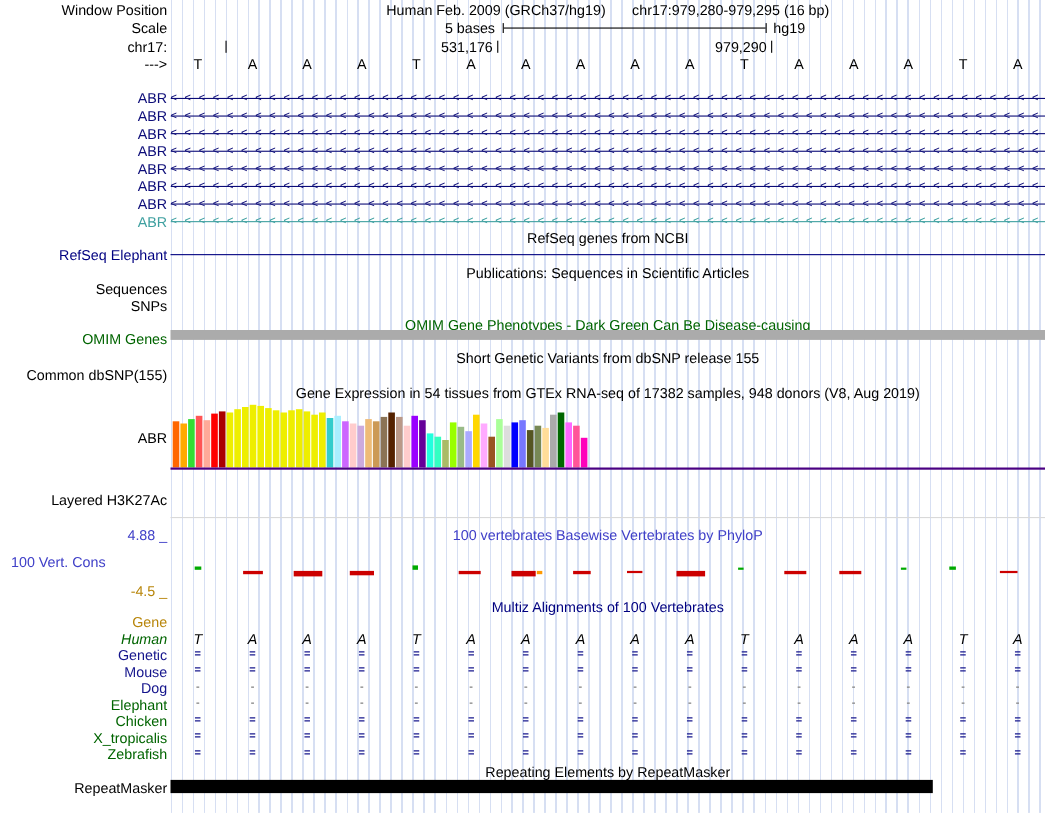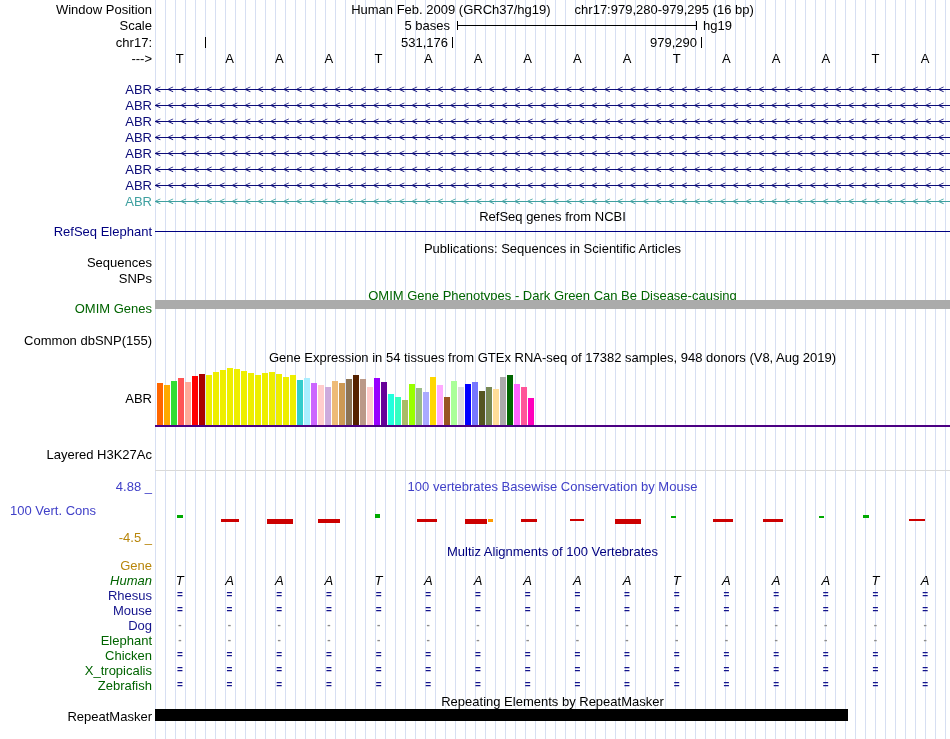--- a/index.html
+++ b/index.html
@@ -155,20 +155,21 @@
   <div class="hline" style="top: 231px; background: rgb(0, 0, 128);"></div>
 
   <div class="track ctitle" style="top:241px">Publications: Sequences in Scientific Articles</div>
   <div class="llabel" style="top:255px">Sequences</div>
   <div class="llabel" style="top:271px">SNPs</div>
 
   <div class="track ctitle omim" style="top:288px">OMIM Gene Phenotypes - Dark Green Can Be Disease-causing</div>
   <div class="omimbar" style="top: 300px; background: rgb(171, 171, 171);"></div>
   <div class="llabel omim" style="top:301px">OMIM Genes</div>
 
+  <div class="track ctitle" style="top:318px">Short Genetic Variants from dbSNP release 155</div>
   <div class="llabel" style="top:333px">Common dbSNP(155)</div>
 
   <div class="track ctitle" style="top:350px">Gene Expression in 54 tissues from GTEx RNA-seq of 17382 samples, 948 donors (V8, Aug 2019)</div>
   <div class="llabel" style="top:391px">ABR</div>
   <div id="gtex-bars">
       <div class="gbar" style="height: 42px; background: rgb(255, 102, 0);"></div>
       <div class="gbar" style="height: 40px; background: rgb(255, 170, 0);"></div>
       <div class="gbar" style="height: 44px; background: rgb(51, 221, 51);"></div>
       <div class="gbar" style="height: 47px; background: rgb(255, 85, 85);"></div>
       <div class="gbar" style="height: 43px; background: rgb(255, 170, 153);"></div>
@@ -221,21 +222,21 @@
       <div class="gbar" style="height: 41px; background: rgb(255, 102, 255);"></div>
       <div class="gbar" style="height: 38px; background: rgb(255, 85, 153);"></div>
       <div class="gbar" style="height: 27px; background: rgb(255, 0, 187);"></div>
     </div>
   <div class="hline" style="top: 425px; height: 2px; background: rgb(75, 0, 130);" id="gtex-baseline"></div>
 
   <div class="llabel" style="top:447px">Layered H3K27Ac</div>
   <div class="hline" style="top:470px;background:#d9d9d9"></div>
 
   <div class="llabel consblue" style="top:479px">4.88 _</div>
-  <div class="track ctitle consblue" style="top:479px">100 vertebrates Basewise Conservation by Mouse</div>
+  <div class="track ctitle consblue" style="top:479px">100 vertebrates Basewise Vertebrates by PhyloP</div>
   <div class="abs consblue" style="top:503px;left:10px">100 Vert. Cons</div>
   <div id="cons-track">
       <div class="cmark" style="left: 22px; width: 6px; height: 3px; background: rgb(0, 170, 0); top: 5px;"></div>
       <div class="cmark" style="left: 66px; width: 18px; height: 3px; background: rgb(204, 0, 0); top: 9px;"></div>
       <div class="cmark" style="left: 112px; width: 26px; height: 5px; background: rgb(204, 0, 0); top: 9px;"></div>
       <div class="cmark" style="left: 163px; width: 22px; height: 4px; background: rgb(204, 0, 0); top: 9px;"></div>
       <div class="cmark" style="left: 220px; width: 5px; height: 4px; background: rgb(0, 170, 0); top: 4px;"></div>
       <div class="cmark" style="left: 262px; width: 20px; height: 3px; background: rgb(204, 0, 0); top: 9px;"></div>
       <div class="cmark" style="left: 310px; width: 22px; height: 5px; background: rgb(204, 0, 0); top: 9px;"></div>
       <div class="cmark" style="left: 333px; width: 5px; height: 3px; background: rgb(255, 153, 0); top: 9px;"></div>
@@ -271,21 +272,21 @@
           <span class="mcell" style="color: rgb(0, 0, 0);">A</span>
           <span class="mcell" style="color: rgb(0, 0, 0);">T</span>
           <span class="mcell" style="color: rgb(0, 0, 0);">A</span>
           <span class="mcell" style="color: rgb(0, 0, 0);">A</span>
           <span class="mcell" style="color: rgb(0, 0, 0);">A</span>
           <span class="mcell" style="color: rgb(0, 0, 0);">T</span>
           <span class="mcell" style="color: rgb(0, 0, 0);">A</span>
         </div>
       </div>
       <div class="mrow" style="top: 30px;">
-        <span class="llabel" style="color: rgb(20, 20, 140); top: 0px;">Rhesus</span>
+        <span class="llabel" style="color: rgb(20, 20, 140); top: 0px;">Genetic</span>
         <div class="cells mcells">
           <span class="mcell" style="color: rgb(20, 20, 140);">=</span>
           <span class="mcell" style="color: rgb(20, 20, 140);">=</span>
           <span class="mcell" style="color: rgb(20, 20, 140);">=</span>
           <span class="mcell" style="color: rgb(20, 20, 140);">=</span>
           <span class="mcell" style="color: rgb(20, 20, 140);">=</span>
           <span class="mcell" style="color: rgb(20, 20, 140);">=</span>
           <span class="mcell" style="color: rgb(20, 20, 140);">=</span>
           <span class="mcell" style="color: rgb(20, 20, 140);">=</span>
           <span class="mcell" style="color: rgb(20, 20, 140);">=</span>

